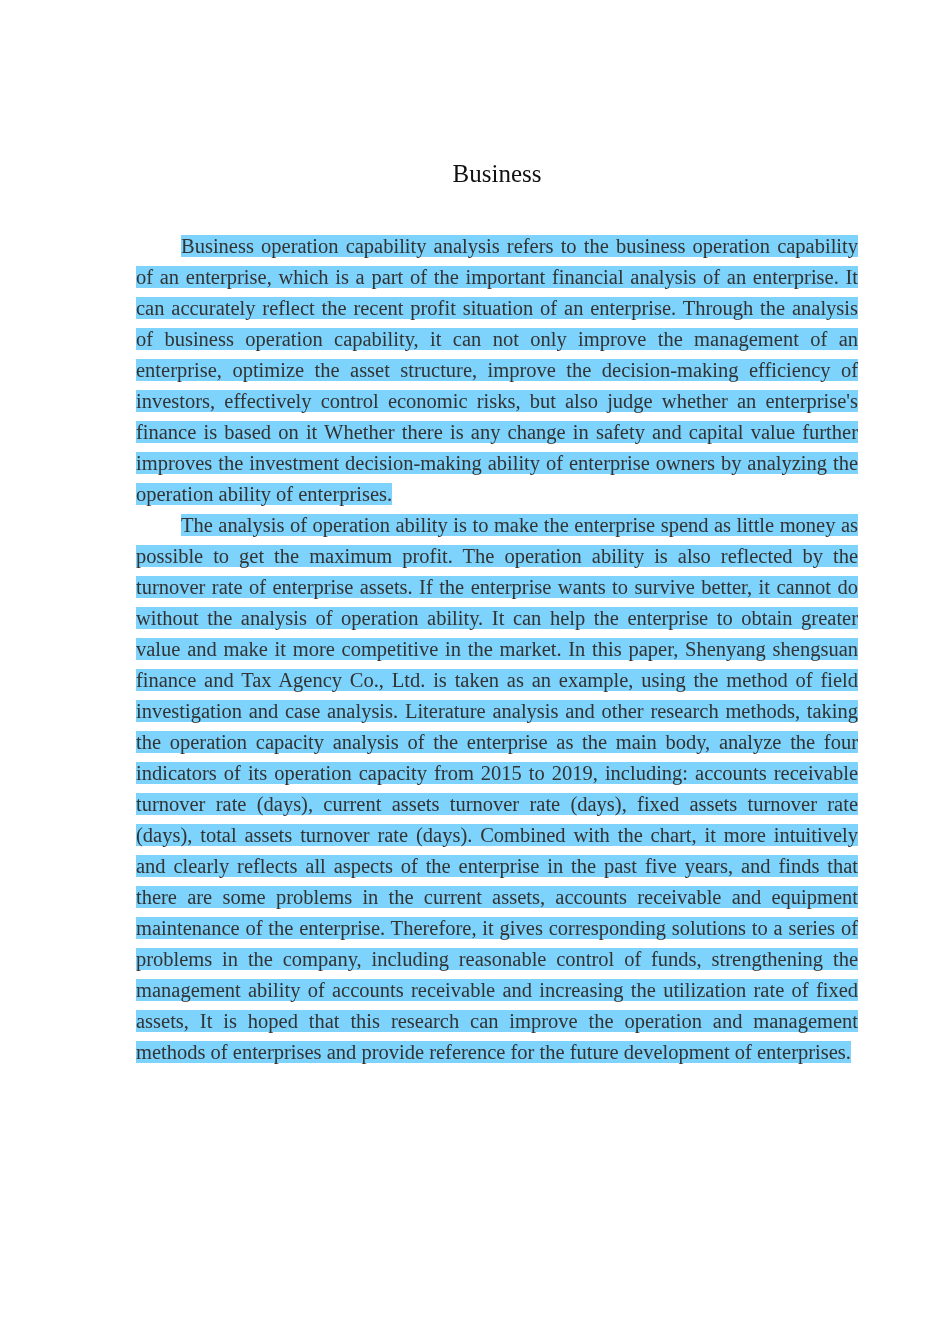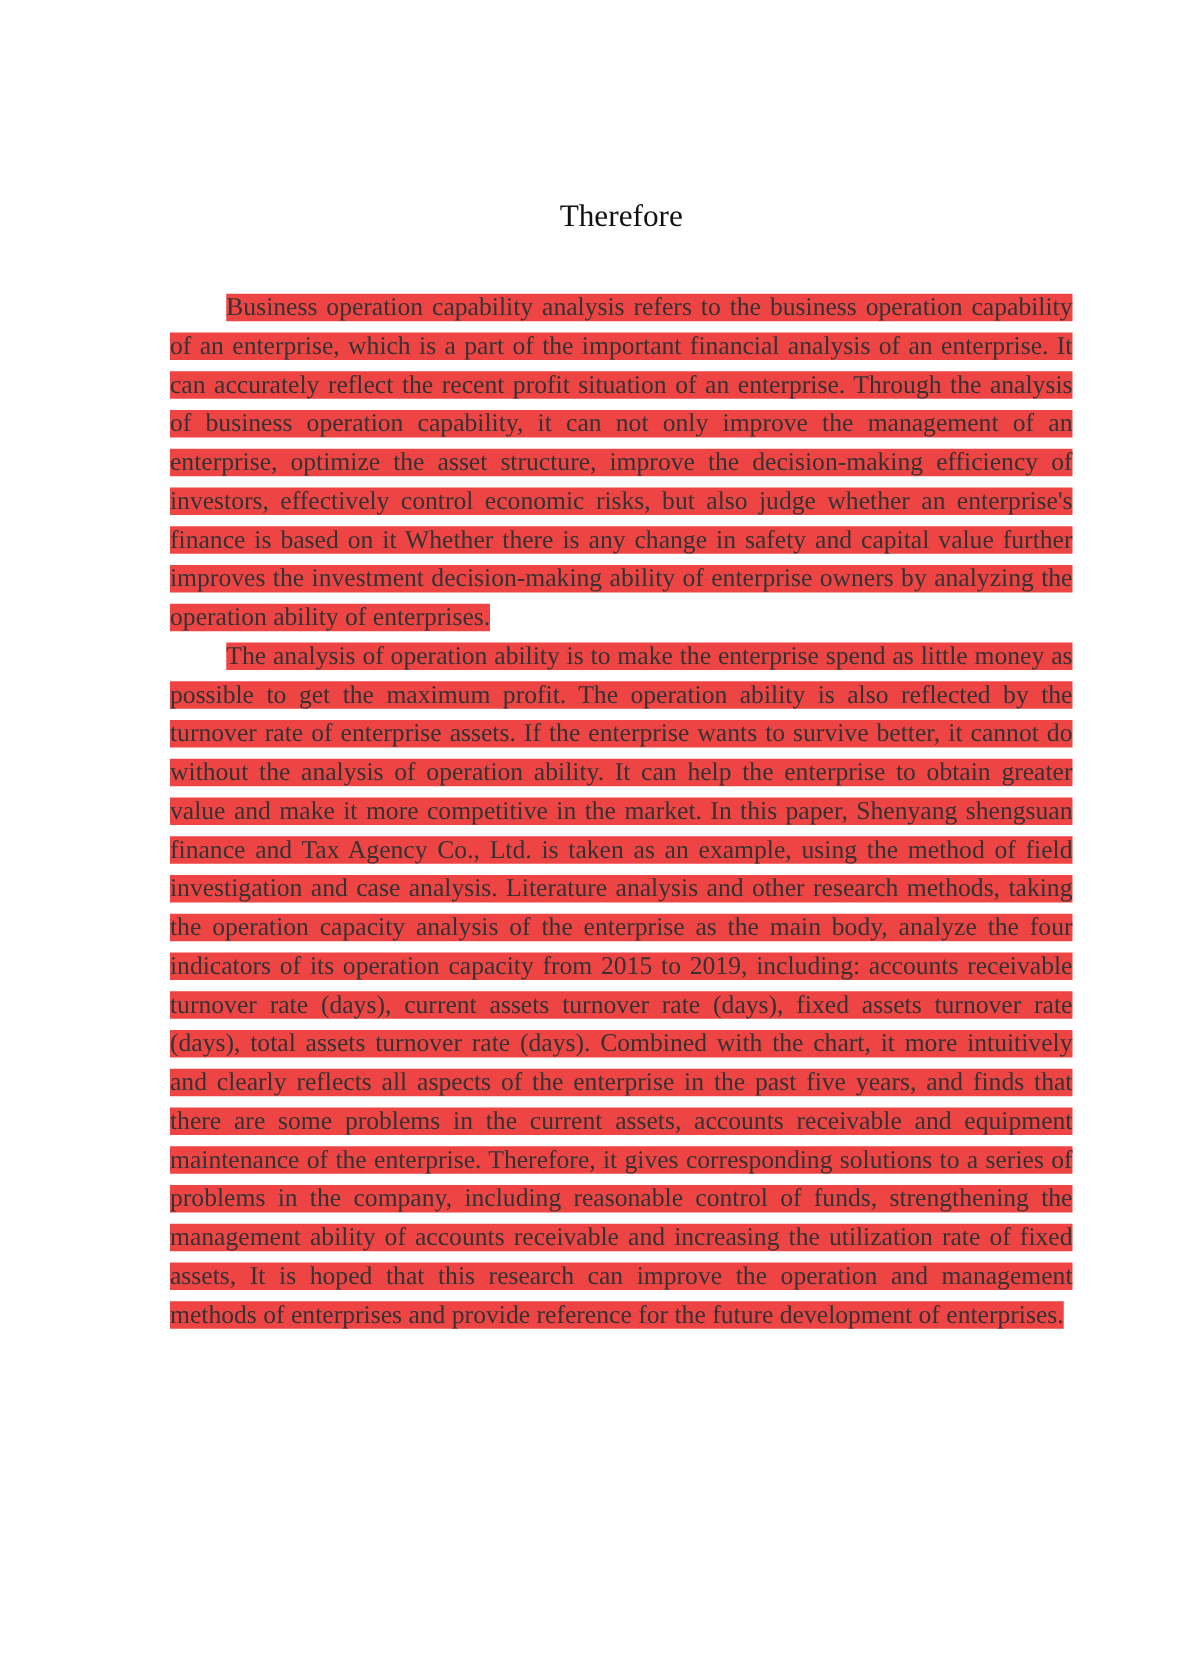--- a/index.html
+++ b/index.html
@@ -40,39 +40,39 @@
     }
     .para {
       margin: 0;
       font-size: 20.5px;
       line-height: 31px;
       color: #333333;
       text-align: justify;
       text-indent: 45px;
     }
     .para .hl {
-      background: #ef4444;
+      background: #7dd3fc;
       -webkit-box-decoration-break: clone;
       box-decoration-break: clone;
     }
     .keywords {
       margin: 0;
       font-size: 20.5px;
       line-height: 31px;
       color: #111111;
       text-align: justify;
       text-indent: 53px;
     }
     .kw-label {
       font-weight: bold;
     }
   </style>
 </head>
 <body>
 
 <div class="page">
-  <h1 class="title">Therefore</h1>
+  <h1 class="title">Business</h1>
 
   <div class="body">
     <p class="para"><span class="hl">Business operation capability analysis refers to the business operation capability of an enterprise, which is a part of the important financial analysis of an enterprise. It can accurately reflect the recent profit situation of an enterprise. Through the analysis of business operation capability, it can not only improve the management of an enterprise, optimize the asset structure, improve the decision-making efficiency of investors, effectively control economic risks, but also judge whether an enterprise's finance is based on it Whether there is any change in safety and capital value further improves the investment decision-making ability of enterprise owners by analyzing the operation ability of enterprises.</span></p>
     <p class="para"><span class="hl">The analysis of operation ability is to make the enterprise spend as little money as possible to get the maximum profit. The operation ability is also reflected by the turnover rate of enterprise assets. If the enterprise wants to survive better, it cannot do without the analysis of operation ability. It can help the enterprise to obtain greater value and make it more competitive in the market. In this paper, Shenyang shengsuan finance and Tax Agency Co., Ltd. is taken as an example, using the method of field investigation and case analysis. Literature analysis and other research methods, taking the operation capacity analysis of the enterprise as the main body, analyze the four indicators of its operation capacity from 2015 to 2019, including: accounts receivable turnover rate (days), current assets turnover rate (days), fixed assets turnover rate (days), total assets turnover rate (days). Combined with the chart, it more intuitively and clearly reflects all aspects of the enterprise in the past five years, and finds that there are some problems in the current assets, accounts receivable and equipment maintenance of the enterprise. Therefore, it gives corresponding solutions to a series of problems in the company, including reasonable control of funds, strengthening the management ability of accounts receivable and increasing the utilization rate of fixed assets, It is hoped that this research can improve the operation and management methods of enterprises and provide reference for the future development of enterprises.</span></p>
   </div>
 </div>
 
 </body></html>

